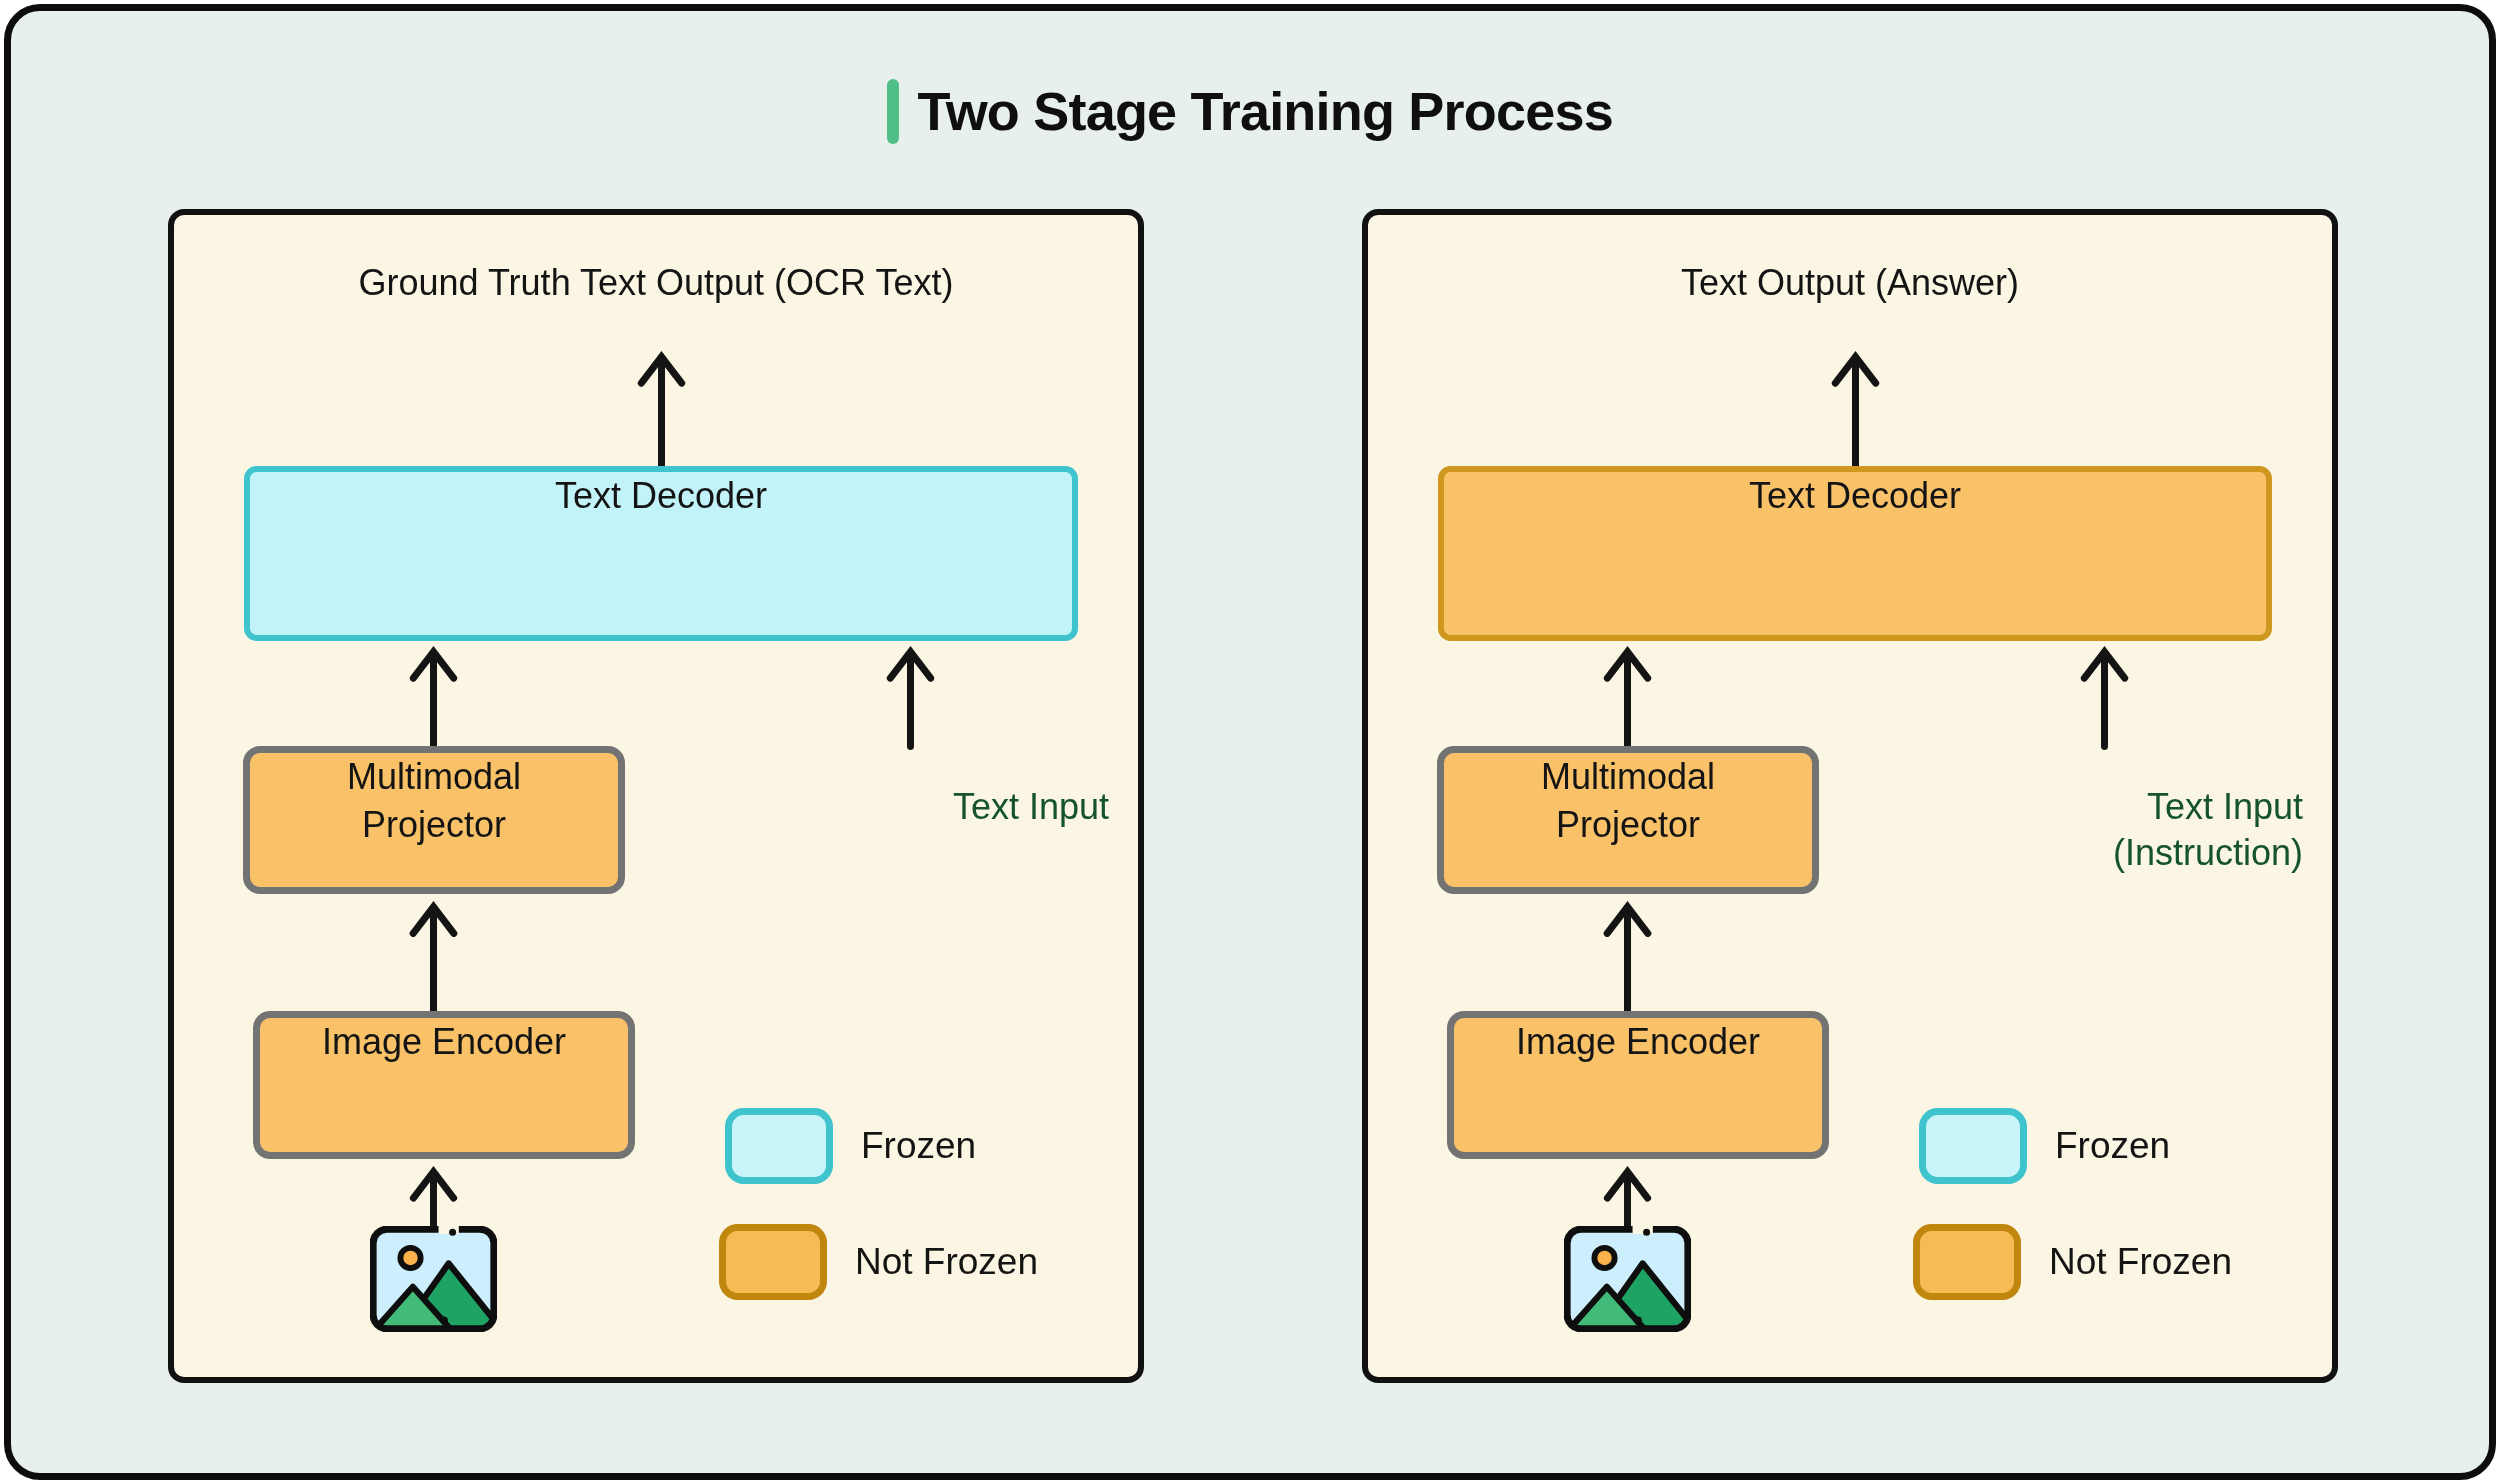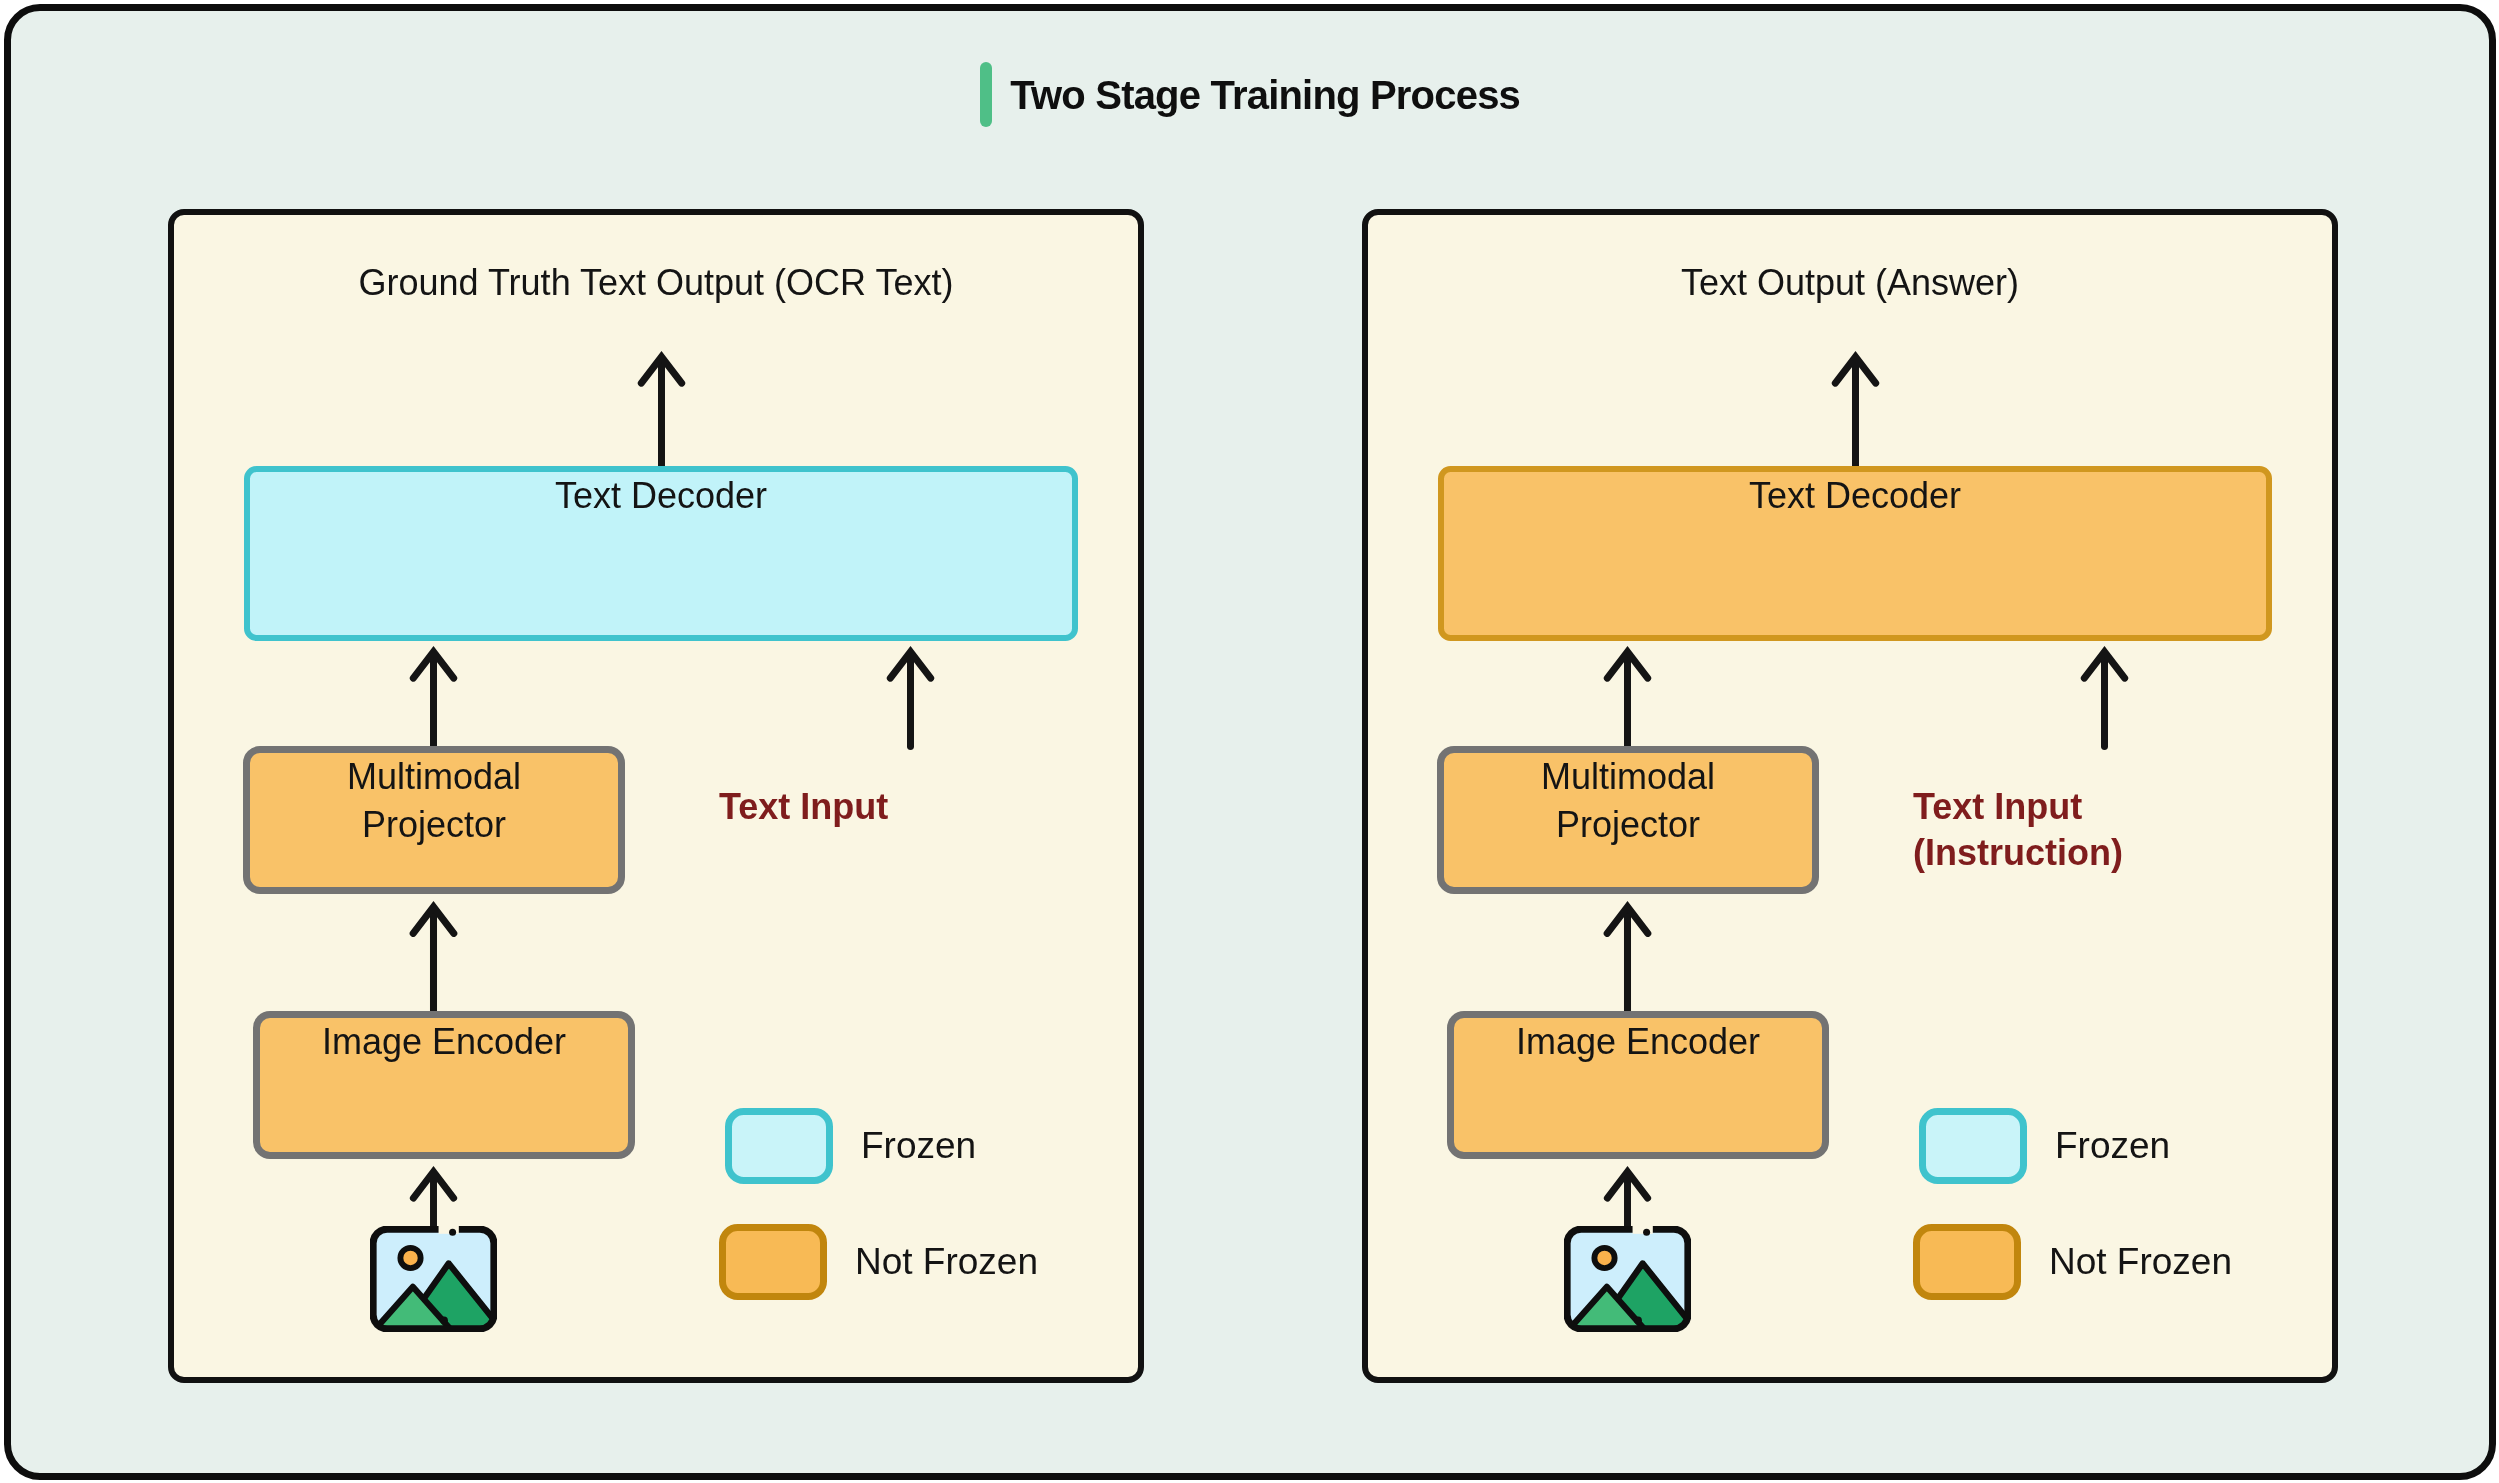--- a/index.html
+++ b/index.html
@@ -11,21 +11,21 @@
   .frame{
     position:absolute;left:3.9px;top:3.9px;right:3.9px;bottom:3.9px;
     background:#e7f0ec;border:7.8px solid #0d0d0d;border-radius:36px;
     box-sizing:border-box;
   }
   .title-row{
     position:absolute;top:48px;left:0;width:100%;
     display:flex;justify-content:center;align-items:center;gap:18.7px;
   }
   .accent-bar{width:11.7px;height:65px;border-radius:6.2px;background:#4fbf87;flex:0 0 auto;}
-  .page-title{font-size:40px;font-weight:700;letter-spacing:-0.8px;color:#0f0f0f;line-height:1;}
+  .page-title{font-size:54px;font-weight:700;letter-spacing:-0.8px;color:#0f0f0f;line-height:1;}
 
   .panel{
     position:absolute;top:209px;width:976px;height:1174px;box-sizing:border-box;
     background:#faf6e3;border:6.2px solid #111;border-radius:16px;
   }
   .panel-left{left:168px;}
   .panel-right{left:1362px;}
 
   .panel-header{
     position:absolute;top:47px;left:0;width:100%;text-align:center;
@@ -38,22 +38,22 @@
   }
   .box[data-state="frozen"]{background:#c1f3f9;border:6.2px solid #3fc3cd;}
   .box[data-state="not_frozen"]{background:#f9c268;border:6.2px solid #d0971f;}
   .decoder{left:70px;top:251px;width:834px;height:175px;border-radius:12.5px;}
   .small-box{left:69px;top:531px;width:382px;height:148px;border-radius:17px;
     background:#f9c268;border:7px solid #737373;}
   .small-box .box-label{padding:0 31px;}
   .encoder{top:796px;margin-left:10px;}
 
   .text-input{
-    position:absolute;left:545px;top:569px;width:390px;text-align:left;
-    font-size:36px;line-height:1.28;color:#7f1d1d;font-weight:bold;
+    position:absolute;left:545px;top:569px;width:390px;text-align:right;
+    font-size:36px;line-height:1.28;color:#14532d;
   }
 
   .arrow{position:absolute;overflow:visible;}
   .arrow line,.arrow polyline{
     stroke:#141414;stroke-width:9;fill:none;stroke-linecap:round;stroke-linejoin:miter;
   }
 
   .legend-row{
     position:absolute;left:545px;display:flex;align-items:center;gap:28px;
   }

